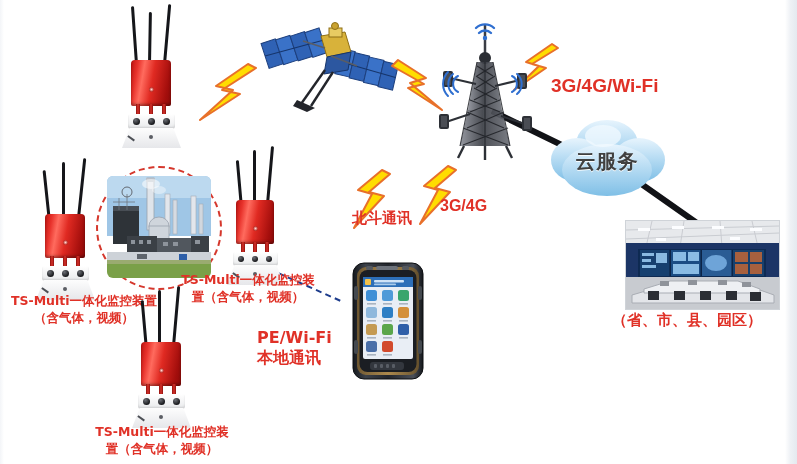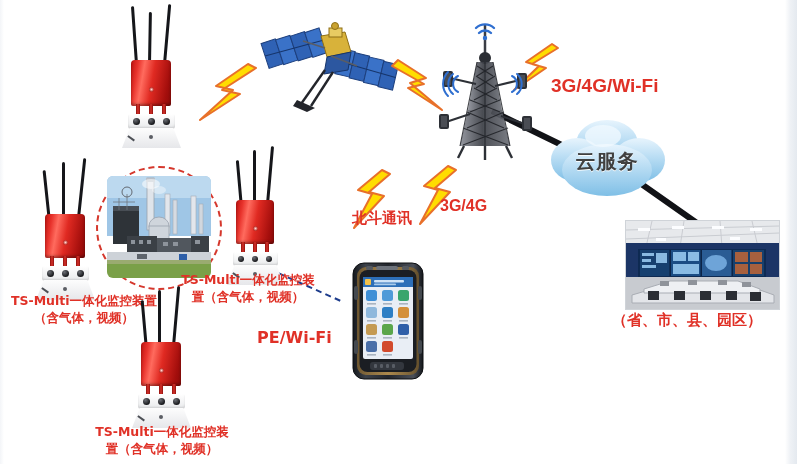--- a/index.html
+++ b/index.html
@@ -522,19 +522,20 @@
 
 
   <div class="lbl cn" style="left:352px;top:208px;font-size:15px;">北斗通讯</div>
 
   <div class="lbl" style="left:440px;top:195px;font-size:16px;">3G/4G</div>
 
   <div class="lbl" style="left:551px;top:73px;font-size:19px;">3G/4G/Wi-Fi</div>
 
   <div class="lbl cn" style="left:248px;top:328px;font-size:16px;line-height:1.25;margin-left:9px;">
     <div>PE/Wi-Fi</div>
+    <div>本地通讯</div>
   </div>
 
   <div class="lbl cn center" style="left:612px;top:312px;width:180px;font-size:15px;line-height:1.35;">
     <div>（省、市、县、园区）</div>
   </div>
 
 </div>
 
 </body></html>

